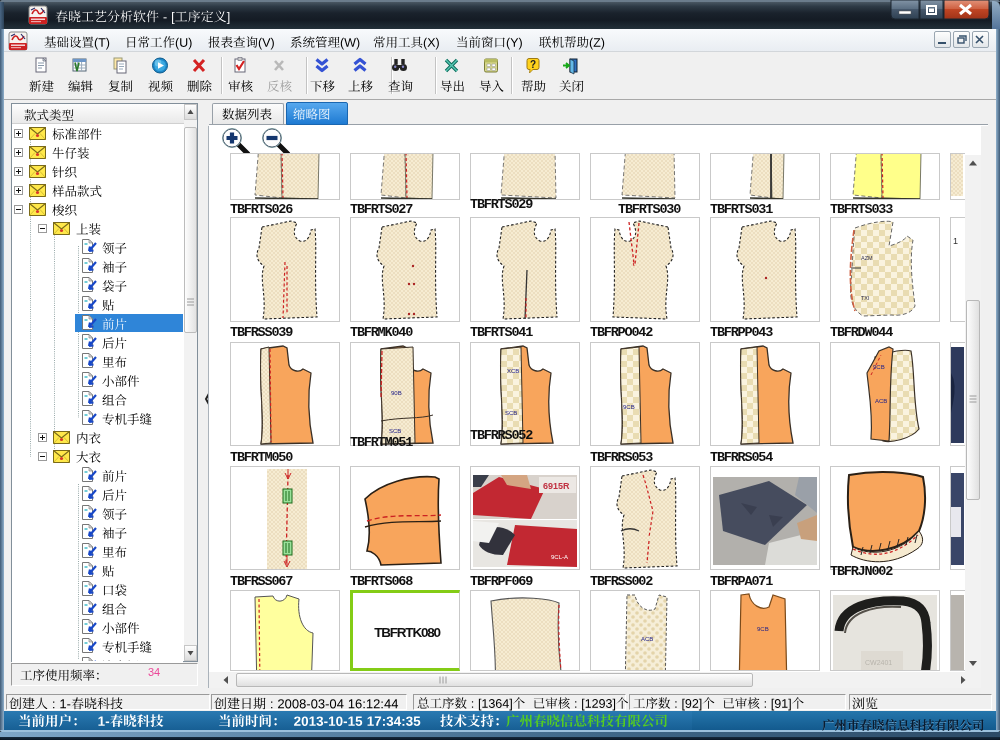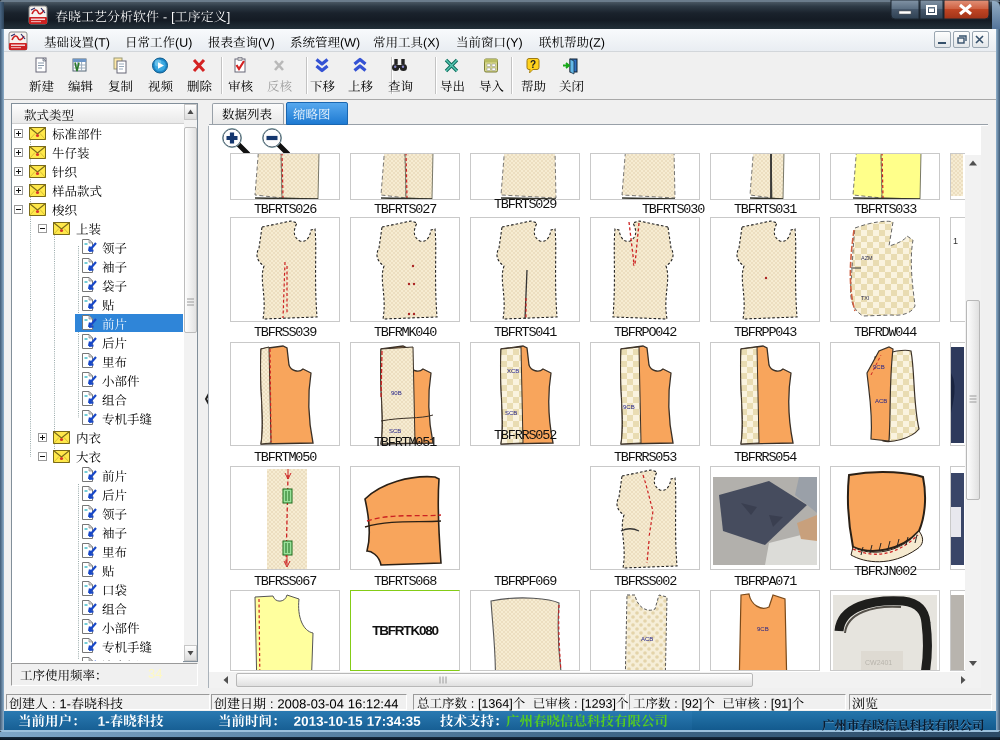--- a/index.html
+++ b/index.html
@@ -1,18 +1,18 @@
 <!DOCTYPE html>
 <html><head><meta charset="utf-8"><style>
 *{margin:0;padding:0;box-sizing:border-box}
 text{font-family:"Liberation Sans",sans-serif}
 html,body{width:1000px;height:740px;overflow:hidden;background:#10151c;font-family:"Liberation Sans",sans-serif}
 #w{position:absolute;left:0;top:0;width:1000px;height:740px}
 .abs{position:absolute}
-.lbl{position:absolute;font-family:"Liberation Mono",monospace;font-weight:normal;font-size:13.5px;letter-spacing:-1.2px;color:#111;text-align:center;white-space:nowrap}
+.lbl{position:absolute;font-family:"Liberation Mono",monospace;font-weight:bold;font-size:13.5px;letter-spacing:-1.2px;color:#111;white-space:nowrap}
 </style></head><body>
 <div id="w">
 
 <div class="abs" style="left:0;top:0;width:1000px;height:29px;background:
 linear-gradient(180deg,#566470 0%,#2e3a46 22%,#1a222c 45%,#141b24 70%,#233039 100%);border-radius:6px 6px 0 0"></div>
 <div class="abs" style="left:0;top:0;width:1000px;height:2px;background:#6b7c8c;border-radius:6px 6px 0 0"></div>
 <div class="abs" style="left:0;top:2px;width:4px;height:27px;background:linear-gradient(90deg,#4a6684,#2c4258)"></div>
 <div class="abs" style="left:992px;top:1px;width:8px;height:28px;background:linear-gradient(180deg,#93adc4,#54749a);border-radius:0 6px 0 0"></div>
 <div class="abs" style="left:0;top:29px;width:4px;height:701px;background:linear-gradient(90deg,#3f5a75,#8fb0cc)"></div>
 <div class="abs" style="left:996px;top:29px;width:4px;height:701px;background:linear-gradient(90deg,#8fb0cc,#3f5a75)"></div>
@@ -663,21 +663,21 @@
 <div class="abs" style="left:11px;top:663px;width:187px;height:23px;background:#f0f0f0;border:1px solid;border-color:#9a9a9a #fff #fff #9a9a9a"></div>
 <svg style="position:absolute;left:20px;top:666.5px" width="90" height="18" fill="#000">
       <use href="#g2" transform="translate(0.0,12.8) scale(0.01250,-0.01250)"></use>
       <use href="#g10" transform="translate(12.5,12.8) scale(0.01250,-0.01250)"></use>
       <use href="#g104" transform="translate(25.0,12.8) scale(0.01250,-0.01250)"></use>
       <use href="#g45" transform="translate(37.5,12.8) scale(0.01250,-0.01250)"></use>
       <use href="#g55" transform="translate(50.0,12.8) scale(0.01250,-0.01250)"></use>
       <use href="#g105" transform="translate(62.5,12.8) scale(0.01250,-0.01250)"></use>
       <use href="#g106" transform="translate(75.0,12.8) scale(0.01250,-0.01250)"></use>
     </svg>
-<div class="abs" style="left:148px;top:666px;font-size:13px;color:#fef9c3;font-family:'Liberation Sans'">34</div>
+<div class="abs" style="left:148px;top:666px;font-size:11px;color:#ec4899;font-family:'Liberation Sans'">34</div>
 <svg class="abs" style="left:203px;top:387px" width="10" height="24">
       <path d="M8 3 L3 12 L8 21" stroke="#222" stroke-width="2" fill="none"></path>
     </svg>
 <div class="abs" style="left:208px;top:100px;width:788px;height:591px;background:#f0f0f0"></div>
 <div class="abs" style="left:209px;top:124px;width:779px;height:2px;background:#fff;border-top:1px solid #98a0a8"></div>
 <div class="abs" style="left:212px;top:103px;width:72px;height:21px;background:linear-gradient(#fcfcfc,#e8e8e8);border:1px solid #98a0a8;border-bottom:none;border-radius:2px 2px 0 0"></div>
 <svg style="position:absolute;left:222px;top:106px" width="52" height="18" fill="#000">
       <use href="#g107" transform="translate(0.0,12.8) scale(0.01250,-0.01250)"></use>
       <use href="#g108" transform="translate(12.5,12.8) scale(0.01250,-0.01250)"></use>
       <use href="#g109" transform="translate(25.0,12.8) scale(0.01250,-0.01250)"></use>
@@ -890,20 +890,33 @@
         <path d="M55 76 L55 86 M58 76 L58 86" stroke="#1a6a1a" stroke-width="1"></path>
         <path d="M56,88 L56,98 M53,94 L56,100 L59,94" stroke="#c22" stroke-width="1" fill="none"></path>
       </svg></div>
     <div class="lbl" style="left:230px;top:573.5px;width:110px">TBFRSS067</div>
 <div class="abs" style="left:350px;top:465.5px;width:110px;height:104.5px;border:1px solid #c9c9c9;border-right:1px solid #c9c9c9;background:#fff;overflow:hidden"><svg width="108" height="102.5" viewBox="0 0 108 102.5">
         <path d="M14,32 C30,16 60,8 84,10 L88,12 C86,40 88,70 90,96 L30,98 C28,88 20,84 16,84 C20,70 18,50 14,32 Z" fill="#f8a55c" stroke="#2a2016" stroke-width="1.6"></path>
         <path d="M14,60 C40,52 70,56 90,54" fill="none" stroke="#2a2016" stroke-width="1.4"></path>
         <path d="M16,54 C40,46 70,50 90,48" fill="none" stroke="#c22" stroke-width="1.4" stroke-dasharray="5,3"></path>
       </svg></div>
     <div class="lbl" style="left:350px;top:573.5px;width:110px">TBFRTS068</div>
+<div class="abs" style="left:470px;top:465.5px;width:110px;height:104.5px;border:1px solid #c9c9c9;border-right:1px solid #c9c9c9;background:#fff;overflow:hidden"><svg width="108" height="102.5" viewBox="0 0 108 102.5">
+        <rect x="2" y="8" width="104" height="44" fill="#d8d2cc"></rect>
+        <path d="M2,26 L28,10 L74,22 L60,52 L2,48 Z" fill="#c22832"></path>
+        <path d="M30,8 L56,8 L60,22 L36,18 Z" fill="#d4a582"></path>
+        <path d="M2,8 L18,8 L10,20 L2,20 Z" fill="#3a3e4a"></path>
+        <rect x="68" y="10" width="37" height="16" fill="#ece8e4"></rect>
+        <text x="72" y="22" font-size="9" fill="#c03040" font-weight="bold">6915R</text>
+        <rect x="2" y="53" width="104" height="47" fill="#e8e6e2"></rect>
+        <path d="M44,58 L106,62 L106,100 L36,98 Z" fill="#c22832"></path>
+        <path d="M12,62 Q32,56 44,68 L32,88 Q14,88 8,78 Z" fill="#32323c"></path>
+        <path d="M2,54 L28,56 L18,76 L2,74 Z" fill="#f2f2f0"></path>
+        <text x="80" y="92" font-size="6" fill="#fff">9CL-A</text>
+      </svg></div>
     <div class="lbl" style="left:470px;top:573.5px;width:110px">TBFRPF069</div>
 <div class="abs" style="left:590px;top:465.5px;width:110px;height:104.5px;border:1px solid #c9c9c9;border-right:1px solid #c9c9c9;background:#fff;overflow:hidden"><svg width="108" height="102.5" viewBox="0 0 108 102.5">
         <path d="M31,9 L60,3 L66,5 C62,13 62,19 69,23 C75,25 79,19 80,12 L84,11 C86,30 83,60 86,99 L32,101 C36,78 28,62 33,48 C26,43 24,37 28,30 Z" fill="url(#pd)" stroke="#222" stroke-width="1.1" stroke-dasharray="2.6,2"></path>
         <path d="M52,8 C56,20 58,30 62,44 L58,70" fill="none" stroke="#cc2020" stroke-width="1.2" stroke-dasharray="3,2.4"></path>
         <path d="M30,64 C38,60 44,62 48,64" fill="none" stroke="#333" stroke-width="1.3"></path>
         <path d="M58,74 L56,96" fill="none" stroke="#c22" stroke-width="1.3" stroke-dasharray="3,2.4"></path>
       </svg></div>
     <div class="lbl" style="left:590px;top:573.5px;width:110px">TBFRSS002</div>
 <div class="abs" style="left:710px;top:465.5px;width:110px;height:104.5px;border:1px solid #c9c9c9;border-right:1px solid #c9c9c9;background:#fff;overflow:hidden"><svg width="108" height="102.5" viewBox="0 0 108 102.5">
         <rect x="2" y="10" width="104" height="88" fill="#b2b0ac"></rect>
@@ -931,21 +944,21 @@
       </svg></div>
     <div class="lbl" style="left:830px;top:564px;width:110px">TBFRJN002</div>
 <div class="abs" style="left:950px;top:465.5px;width:15px;height:104.5px;border:1px solid #c9c9c9;border-right:none;background:#fff;overflow:hidden"><svg width="13" height="102.5" viewBox="0 0 13 102.5">
         <rect x="0" y="6" width="13" height="92" fill="#3a4668"></rect>
         <rect x="0" y="40" width="10" height="30" fill="#e8e8ee"></rect>
       </svg></div>
 <div class="abs" style="left:230px;top:589.5px;width:110px;height:81.5px;border:1px solid #c9c9c9;border-right:1px solid #c9c9c9;background:#fff;overflow:hidden"><svg width="108" height="79.5" viewBox="0 0 108 79.5">
         <path d="M24,6 L26,100 L80,101 L82,42 C72,40 66,26 68,8 L56,4 C54,12 44,12 42,5 L24,6 Z" fill="#ffff9e" stroke="#555" stroke-width="1"></path>
         <path d="M28,8 L29,99" fill="none" stroke="#c22" stroke-width="1.2" stroke-dasharray="3,2.4"></path>
       </svg></div>
-<div class="abs" style="left:350px;top:589.5px;width:110px;height:81.5px;border:1px solid #84cc16;border-right:1px solid #c9c9c9;background:#fff;overflow:hidden"><svg width="108" height="79.5" viewBox="0 0 108 79.5">
+<div class="abs" style="left:350px;top:589.5px;width:110px;height:81.5px;border:3px solid #84cc16;border-right:1px solid #c9c9c9;background:#fff;overflow:hidden"><svg width="108" height="79.5" viewBox="0 0 108 79.5">
         <text x="54" y="44" text-anchor="middle" font-family="Liberation Mono" font-weight="bold" font-size="13.5" letter-spacing="-1.2" fill="#111">TBFRTK080</text>
       </svg></div>
 <div class="abs" style="left:470px;top:589.5px;width:110px;height:81.5px;border:1px solid #c9c9c9;border-right:1px solid #c9c9c9;background:#fff;overflow:hidden"><svg width="108" height="79.5" viewBox="0 0 108 79.5">
         <path d="M20,10 C50,4 80,8 88,12 C86,40 88,70 92,94 L24,98 C26,70 22,40 20,10 Z" fill="url(#pd)" stroke="#555" stroke-width="1.1"></path>
         <path d="M88,14 C87,40 89,70 91,92" fill="none" stroke="#c22" stroke-width="1.2" stroke-dasharray="3,2.4"></path>
       </svg></div>
 <div class="abs" style="left:590px;top:589.5px;width:110px;height:81.5px;border:1px solid #c9c9c9;border-right:1px solid #c9c9c9;background:#fff;overflow:hidden"><svg width="108" height="79.5" viewBox="0 0 108 79.5">
         <path d="M36,4 L44,4 C46,16 56,22 64,18 L68,4 L76,6 L74,100 L34,100 Z" fill="url(#pb)" stroke="#555" stroke-width="1" stroke-dasharray="3,2"></path>
         <text x="50" y="50" font-size="6" fill="#228">ACB</text>
       </svg></div>

